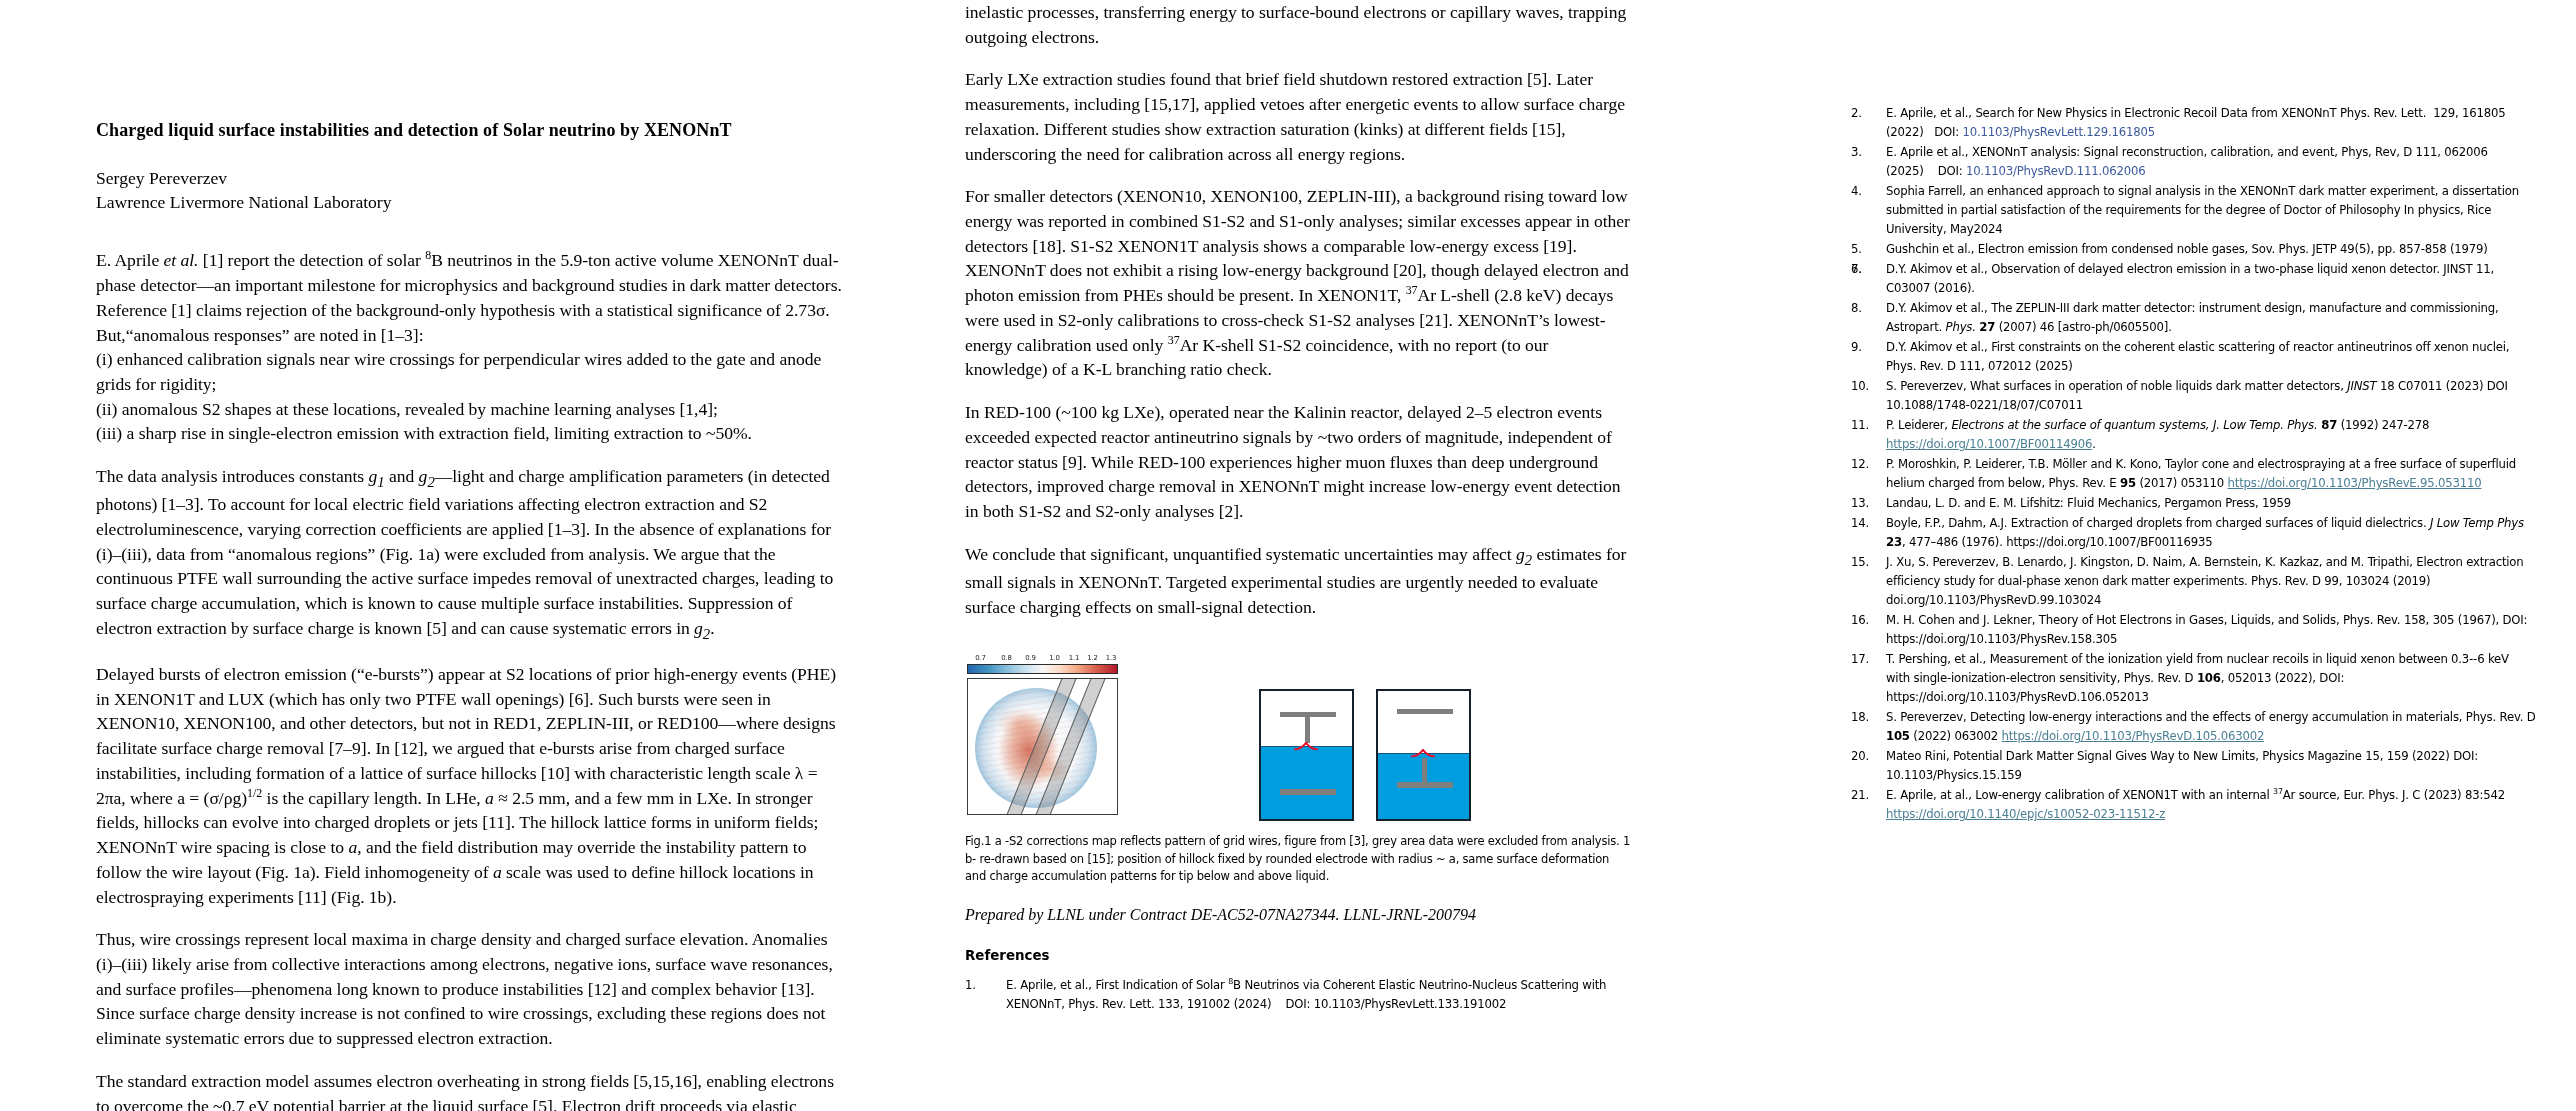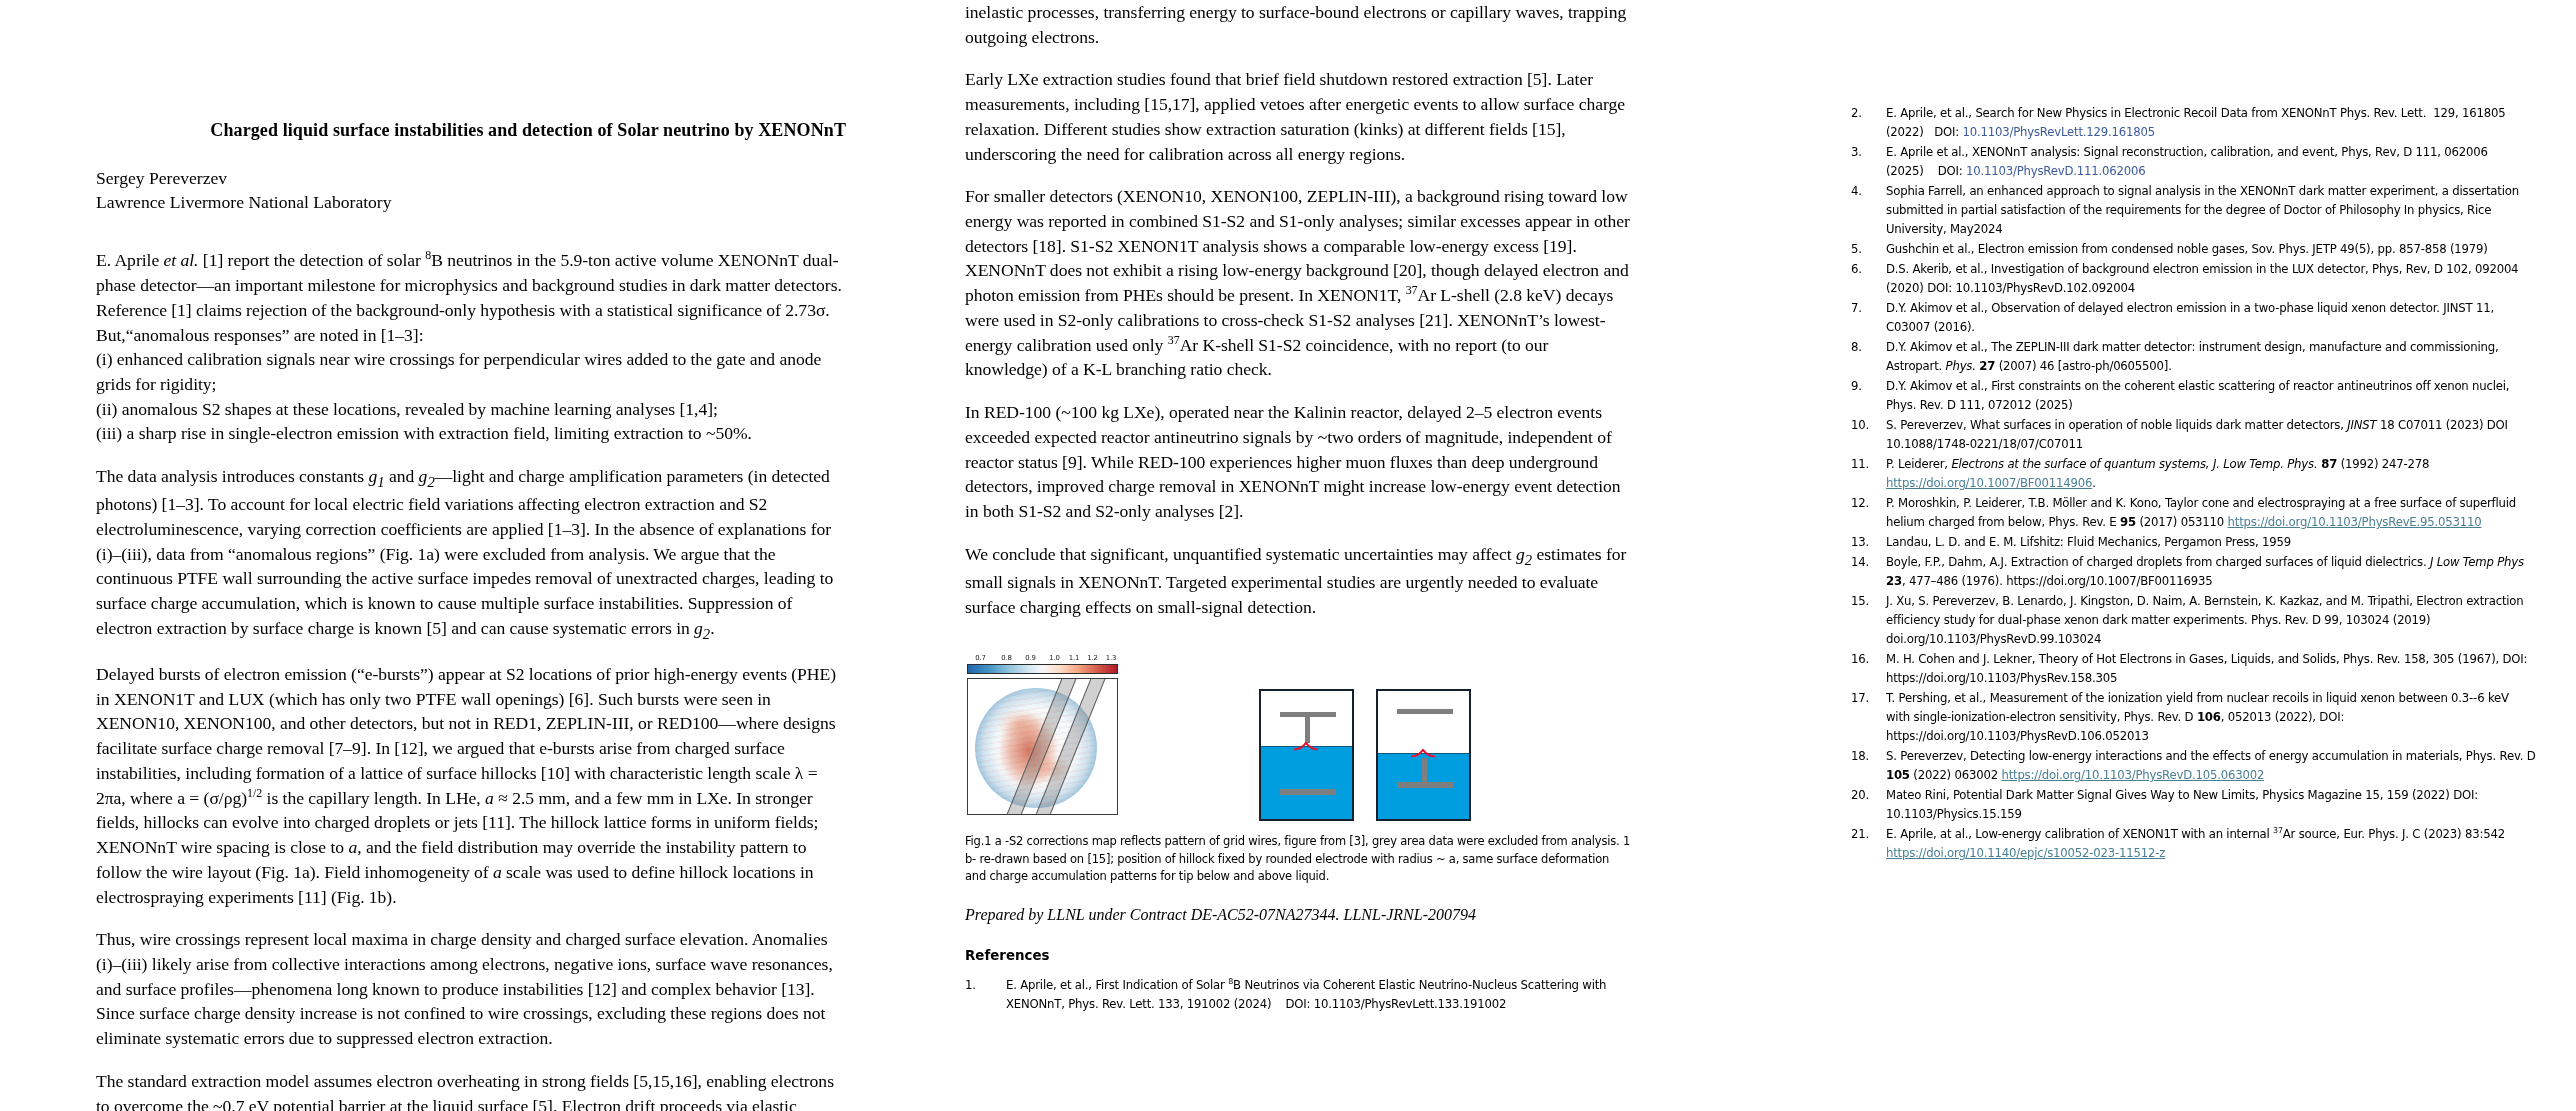--- a/index.html
+++ b/index.html
@@ -33,21 +33,20 @@
   #col-right { left: 1851px; width: 685px; padding-top: 104px; }
 
   
   .doc-title {
     font-family: "Liberation Serif", serif;
     font-weight: bold;
     font-size: 18px;
     line-height: 1.25;
     margin: 0 0 24px 0;
     letter-spacing: 0.1px;
-    text-align: right;
   }
   .author-line {
     font-size: 17.6px;
     line-height: 1.42;
     margin: 0;
   }
   .serif-p {
     font-size: 17.6px;
     line-height: 1.405;
     margin: 0 0 18px 0;
@@ -387,21 +386,21 @@
     <ol class="reflist">
 
       <li><span class="num">2.</span><span>E. Aprile, et al., Search for New Physics in Electronic Recoil Data from XENONnT Phys. Rev. Lett.&nbsp; 129, 161805 (2022)&nbsp;&nbsp; DOI: <a class="doi" href="#">10.1103/PhysRevLett.129.161805</a></span></li>
 
       <li><span class="num">3.</span><span>E. Aprile et al., XENONnT analysis: Signal reconstruction, calibration, and event, Phys, Rev, D 111, 062006 (2025)&nbsp;&nbsp;&nbsp; DOI: <a class="doi" href="#">10.1103/PhysRevD.111.062006</a></span></li>
 
       <li><span class="num">4.</span><span>Sophia Farrell, an enhanced approach to signal analysis in the XENONnT dark matter experiment, a dissertation submitted in partial satisfaction of the requirements for the degree of Doctor of Philosophy In physics, Rice University, May2024</span></li>
 
       <li><span class="num">5.</span><span>Gushchin et al., Electron emission from condensed noble gases, Sov. Phys. JETP 49(5), pp. 857-858 (1979)</span></li>
 
-      <li><span class="num">6.</span><span>D.S. Akerib, et al., Investigation of background electron emission in the LUX detector, Phys, Rev, D 102, 092004 (2020)  DOI: 10.1103/PhysRevD.102.092004</span></li>
+      <li><span class="num">6.</span></li>
 
       <li><span class="num">7.</span><span> D.Y. Akimov et al., Observation of delayed electron emission in a two-phase liquid xenon detector. JINST 11, C03007 (2016).</span></li>
 
       <li><span class="num">8.</span><span><span>D.Y. Akimov et al., The ZEPLIN-III dark matter detector: instrument design, manufacture and commissioning, Astropart. </span><i>Phys.</i> <b>27</b><span> (2007) 46 [astro-ph/0605500].</span></span></li>
 
       <li><span class="num">9.</span><span>D.Y.  Akimov et al., First constraints on the coherent elastic scattering of reactor antineutrinos off xenon nuclei, Phys. Rev. D 111, 072012 (2025)</span></li>
 
       <li><span class="num">10.</span><span><span>S. Pereverzev, What surfaces in operation of noble liquids dark matter detectors, </span><i>JINST</i><span> 18 C07011 (2023)  DOI 10.1088/1748-0221/18/07/C07011</span></span></li>
 
       <li><span class="num">11.</span><span><span>P. Leiderer, </span><i>Electrons at the surface of quantum systems, J. Low Temp. Phys.</i><b> 87</b><span> (1992) 247-278  </span><a class="doi-ul" href="#">https://doi.org/10.1007/BF00114906</a><span>.</span></span></li>

